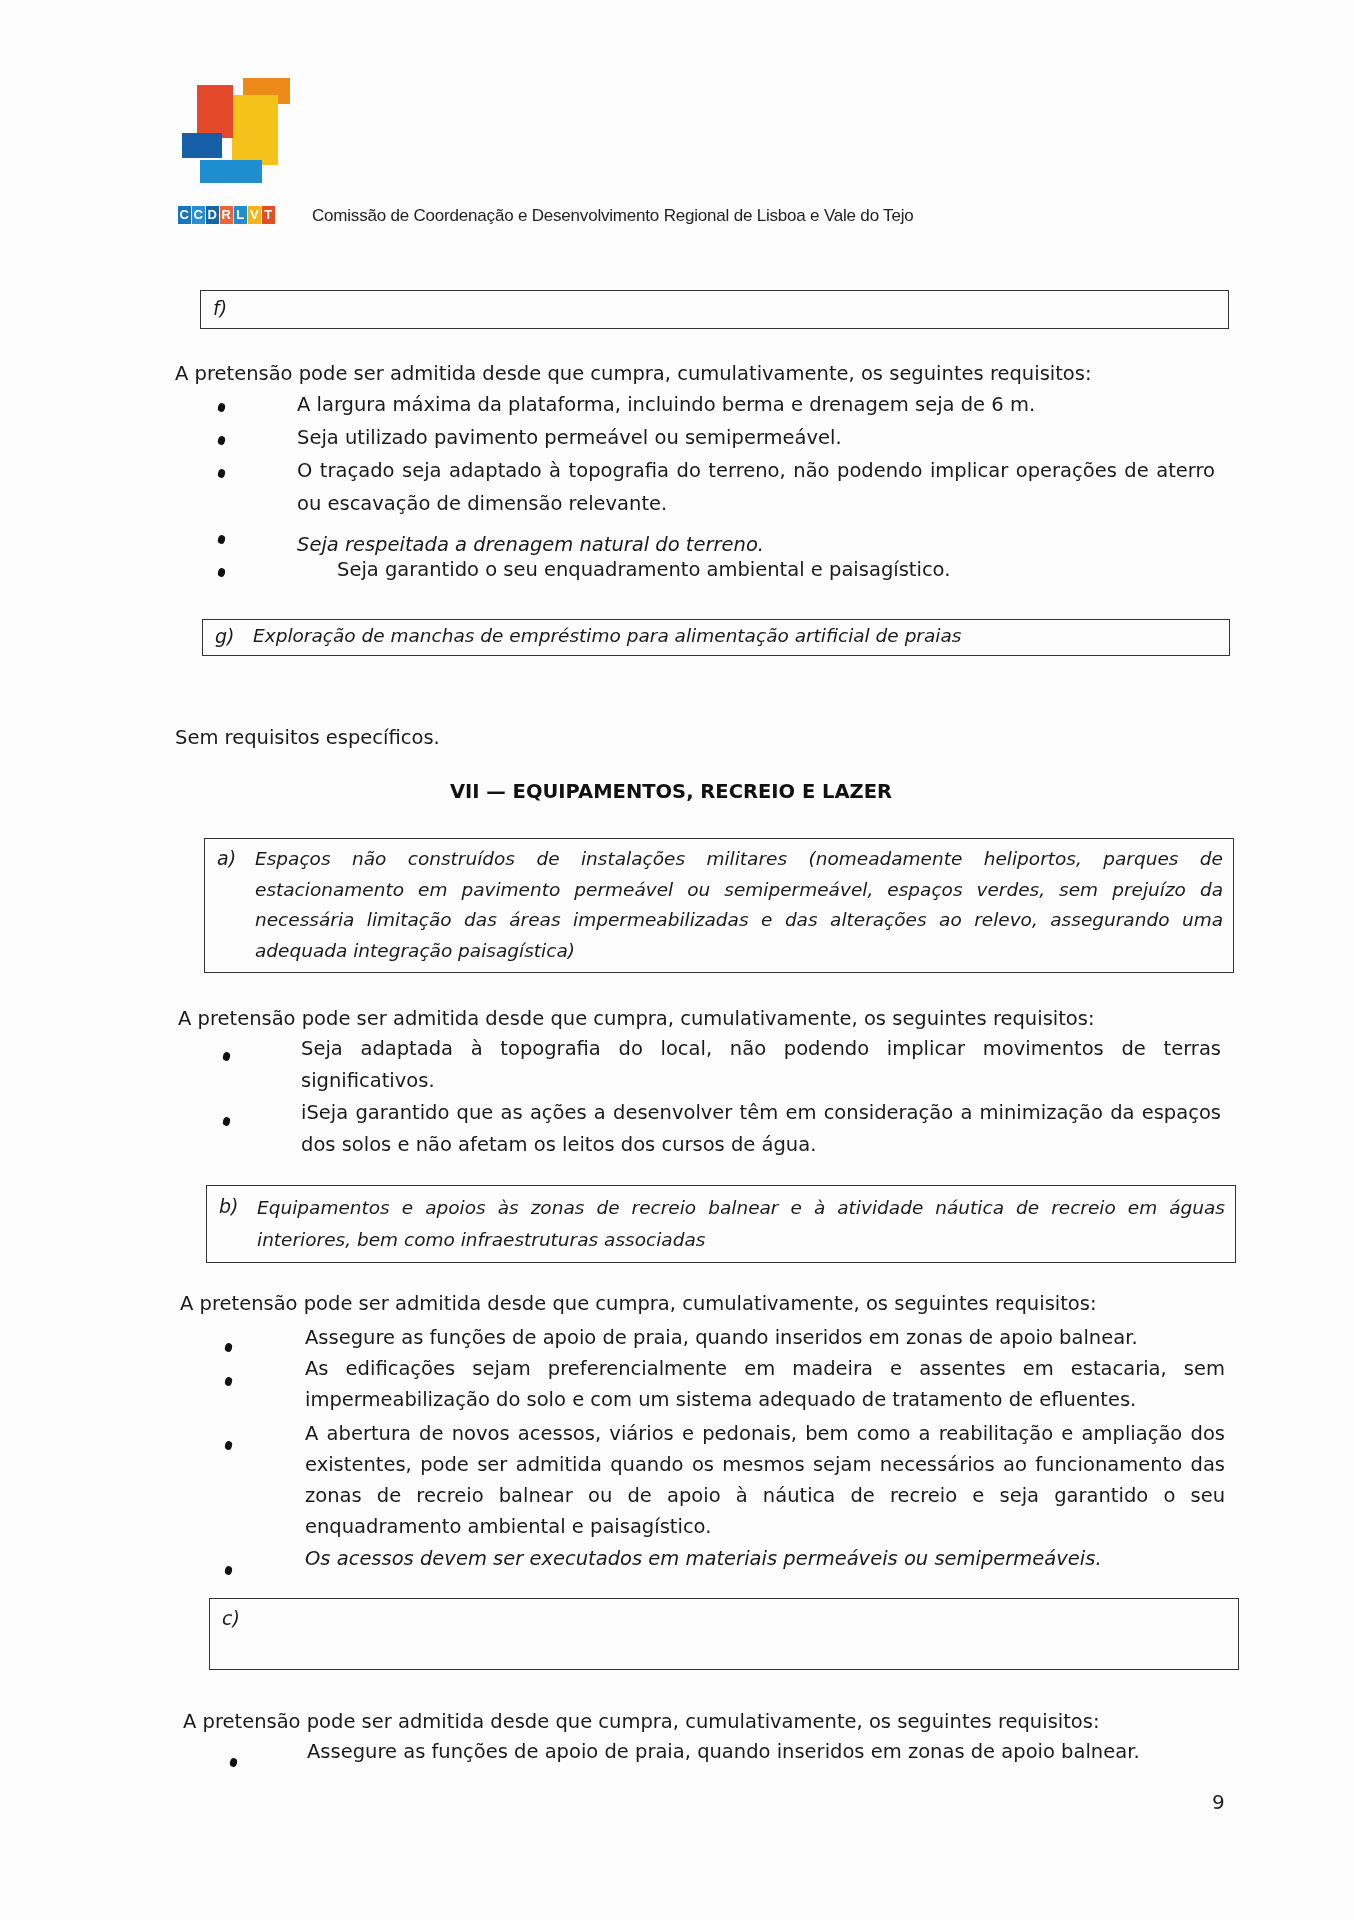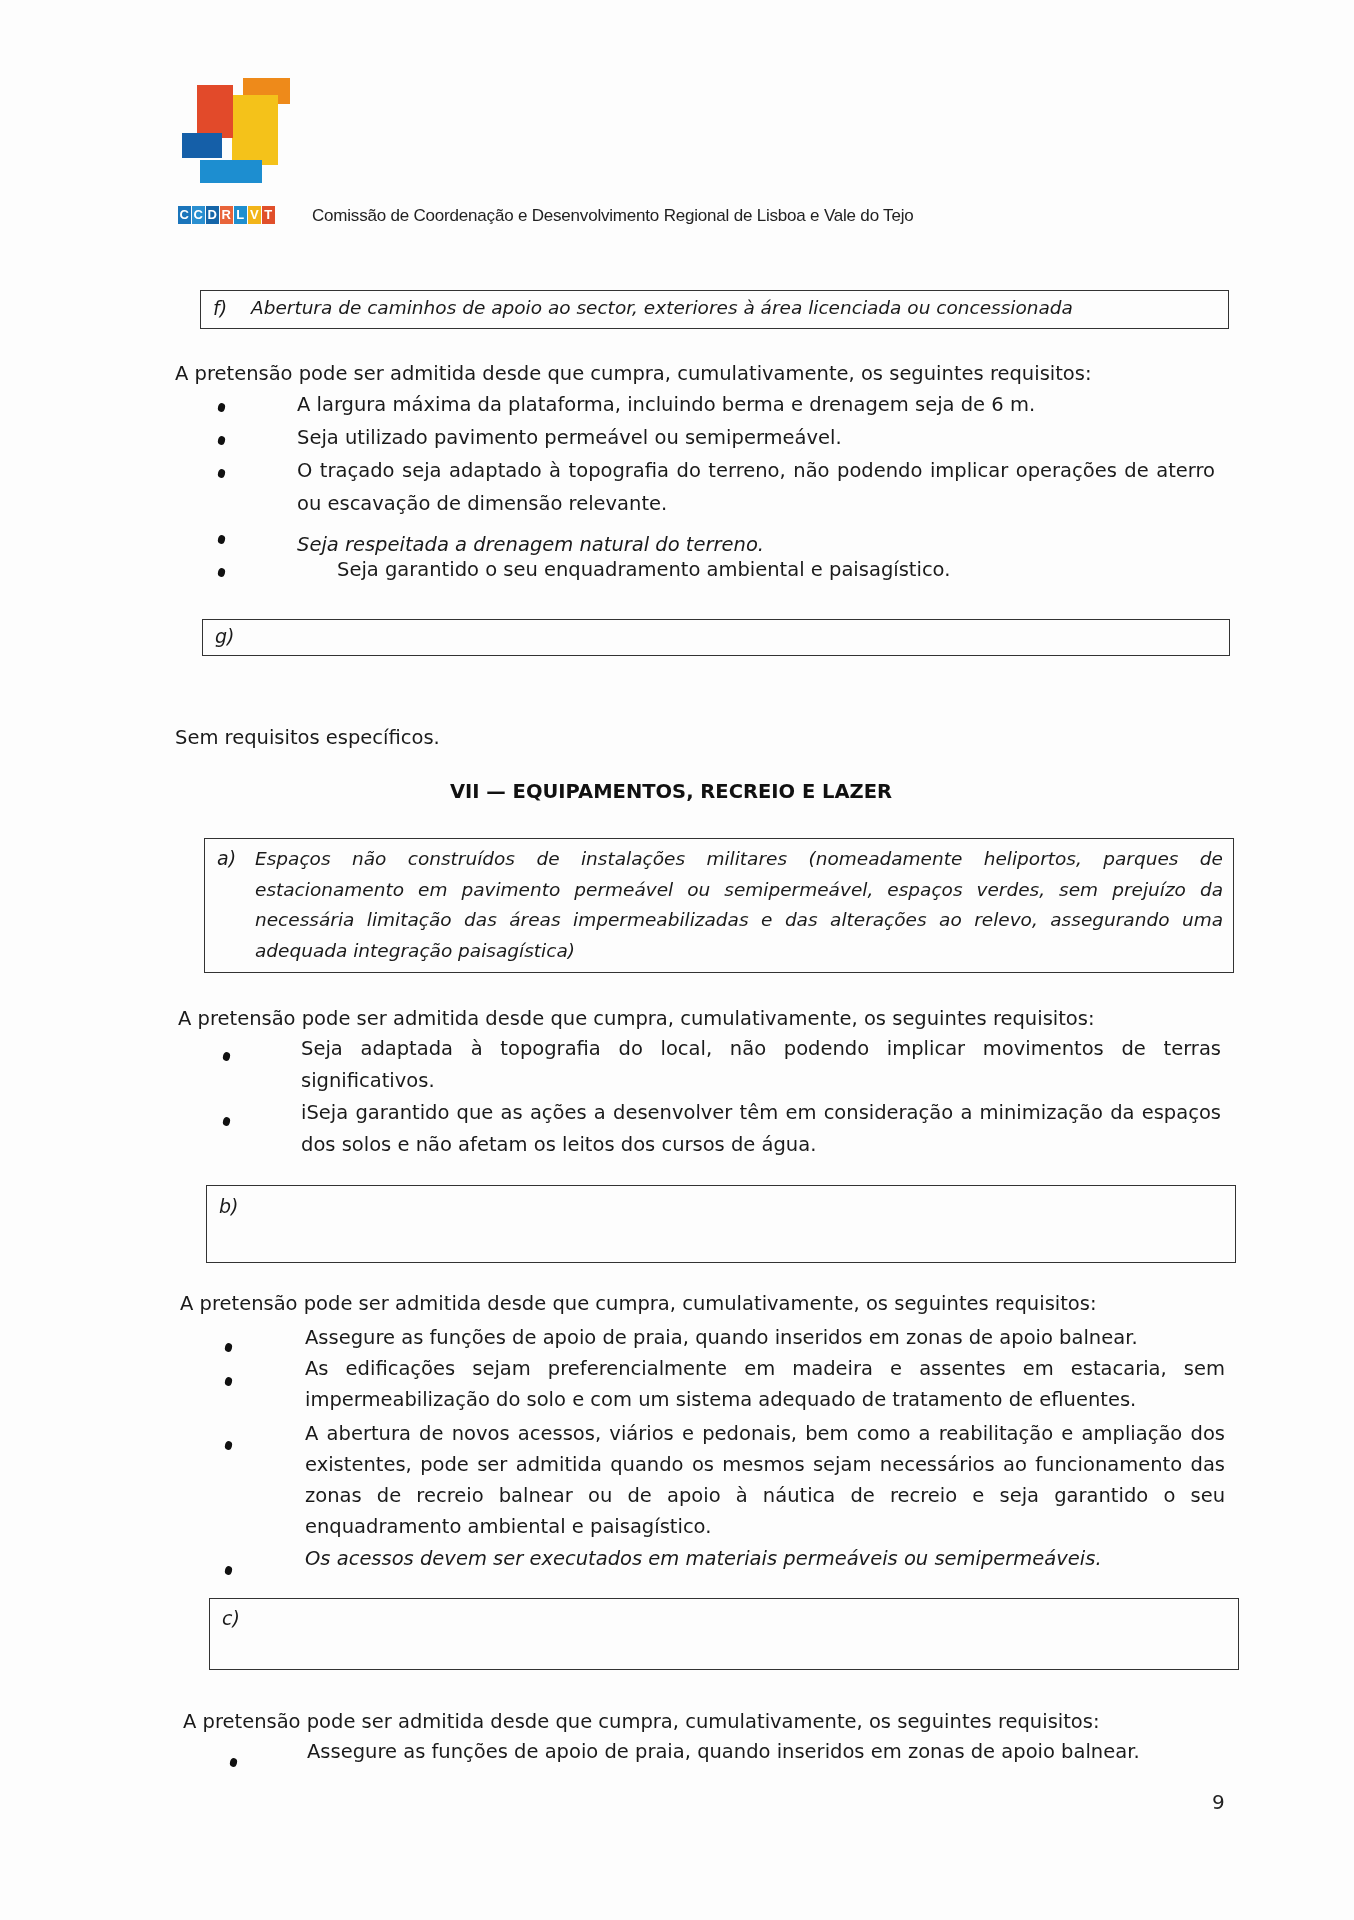--- a/index.html
+++ b/index.html
@@ -62,57 +62,58 @@
   <span class="badge" style="left:206px;background:#1565a8;">D</span>
   <span class="badge" style="left:220px;background:#e8643a;">R</span>
   <span class="badge" style="left:234px;background:#1f8fcf;">L</span>
   <span class="badge" style="left:248px;background:#f2b51a;">V</span>
   <span class="badge" style="left:262px;background:#e04f2a;">T</span>
 </div>
 <div class="header-text">Comissão de Coordenação e Desenvolvimento Regional de Lisboa e Vale do Tejo</div>
 
 <div class="box" style="left:200px;top:290px;width:1029px;height:39px;">
   <span class="lbl" style="top:6px;">f)</span>
-  <span class="txt" style="top:6px;white-space:nowrap;font-size:18.5px;">Abertura de caminhos de apoio ao sector, exteriores à área licenciada ou concessionada</span>
 </div>
 <div class="para" style="left:175px;top:362px;">A pretensão pode ser admitida desde que cumpra, cumulativamente, os seguintes requisitos:</div>
 <div>
   <span class="bullet-dot" style="left:218px;top:403px;"></span>
   <div class="btext" style="left:297px;top:388px;width:930px;">A largura máxima da plataforma, incluindo berma e drenagem seja de 6 m.</div>
   <span class="bullet-dot" style="left:218px;top:436px;"></span>
   <div class="btext" style="left:297px;top:421px;width:930px;">Seja utilizado pavimento permeável ou semipermeável.</div>
   <span class="bullet-dot" style="left:218px;top:469px;"></span>
   <div class="btext" style="left:297px;top:454px;width:918px;">O traçado seja adaptado à topografia do terreno, não podendo implicar operações de aterro ou escavação de dimensão relevante.</div>
   <span class="bullet-dot" style="left:218px;top:535px;"></span>
   <div class="btext" style="left:297px;top:528px;width:930px;font-style:italic;">Seja respeitada a drenagem natural do terreno.</div>
   <span class="bullet-dot" style="left:218px;top:568px;"></span>
   <div class="btext" style="left:297px;top:553px;width:930px;margin-left:40px;">Seja garantido o seu enquadramento ambiental e paisagístico.</div>
 </div>
 
 <div class="box" style="left:202px;top:619px;width:1028px;height:37px;">
   <span class="lbl" style="top:5px;">g)</span>
+  <span class="txt" style="top:5px;white-space:nowrap;font-size:18.5px;">Exploração de manchas de empréstimo para alimentação artificial de praias</span>
 </div>
 <div class="para" style="left:175px;top:693px;margin-top:33px;">Sem requisitos específicos.</div>
 
 <div class="heading" style="top:780px;left:-6px;">VII — EQUIPAMENTOS, RECREIO E LAZER</div>
 
 <div class="box" style="left:204px;top:838px;width:1030px;height:135px;">
   <span class="lbl" style="top:8px;">a)</span>
   <span class="txt" style="top:5px;font-size:18.5px;line-height:30.5px;">Espaços não construídos de instalações militares (nomeadamente heliportos, parques de estacionamento em pavimento permeável ou semipermeável, espaços verdes, sem prejuízo da necessária limitação das áreas impermeabilizadas e das alterações ao relevo, assegurando uma adequada integração paisagística)</span>
 </div>
 <div class="para" style="left:178px;top:1007px;">A pretensão pode ser admitida desde que cumpra, cumulativamente, os seguintes requisitos:</div>
 <div>
   <span class="bullet-dot" style="left:223px;top:1052px;"></span>
   <div class="btext" style="left:301px;top:1033px;width:920px;line-height:32px;">Seja adaptada à topografia do local, não podendo implicar movimentos de terras significativos.</div>
   <span class="bullet-dot" style="left:223px;top:1117px;"></span>
   <div class="btext" style="left:301px;top:1097px;width:920px;line-height:32px;">iSeja garantido que as ações a desenvolver têm em consideração a minimização da espaços dos solos e não afetam os leitos dos cursos de água.</div>
 </div>
 
 <div class="box" style="left:206px;top:1185px;width:1030px;height:78px;">
   <span class="lbl" style="top:9px;">b)</span>
+  <span class="txt" style="top:6px;font-size:18.5px;line-height:32px;">Equipamentos e apoios às zonas de recreio balnear e à atividade náutica de recreio em águas interiores, bem como infraestruturas associadas</span>
 </div>
 <div class="para" style="left:180px;top:1292px;">A pretensão pode ser admitida desde que cumpra, cumulativamente, os seguintes requisitos:</div>
 <div>
   <span class="bullet-dot" style="left:225px;top:1343px;"></span>
   <div class="btext" style="left:305px;top:1322px;width:920px;line-height:31px;">Assegure as funções de apoio de praia, quando inseridos em zonas de apoio balnear.</div>
   <span class="bullet-dot" style="left:225px;top:1377px;"></span>
   <div class="btext" style="left:305px;top:1353px;width:920px;line-height:31px;">As edificações sejam preferencialmente em madeira e assentes em estacaria, sem impermeabilização do solo e com um sistema adequado de tratamento de efluentes.</div>
   <span class="bullet-dot" style="left:225px;top:1441px;"></span>
   <div class="btext" style="left:305px;top:1418px;width:920px;line-height:31px;">A abertura de novos acessos, viários e pedonais, bem como a reabilitação e ampliação dos existentes, pode ser admitida quando os mesmos sejam necessários ao funcionamento das zonas de recreio balnear ou de apoio à náutica de recreio e seja garantido o seu enquadramento ambiental e paisagístico.</div>
   <span class="bullet-dot" style="left:225px;top:1566px;"></span>

